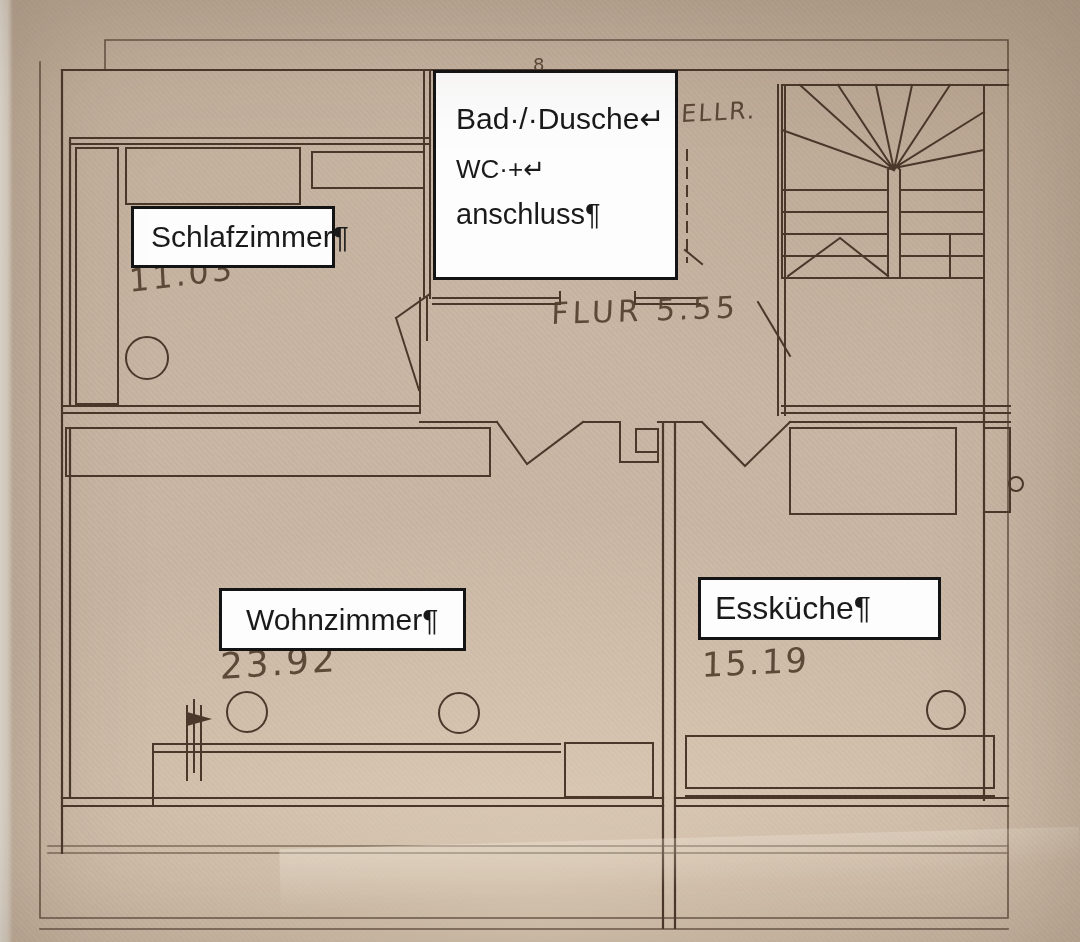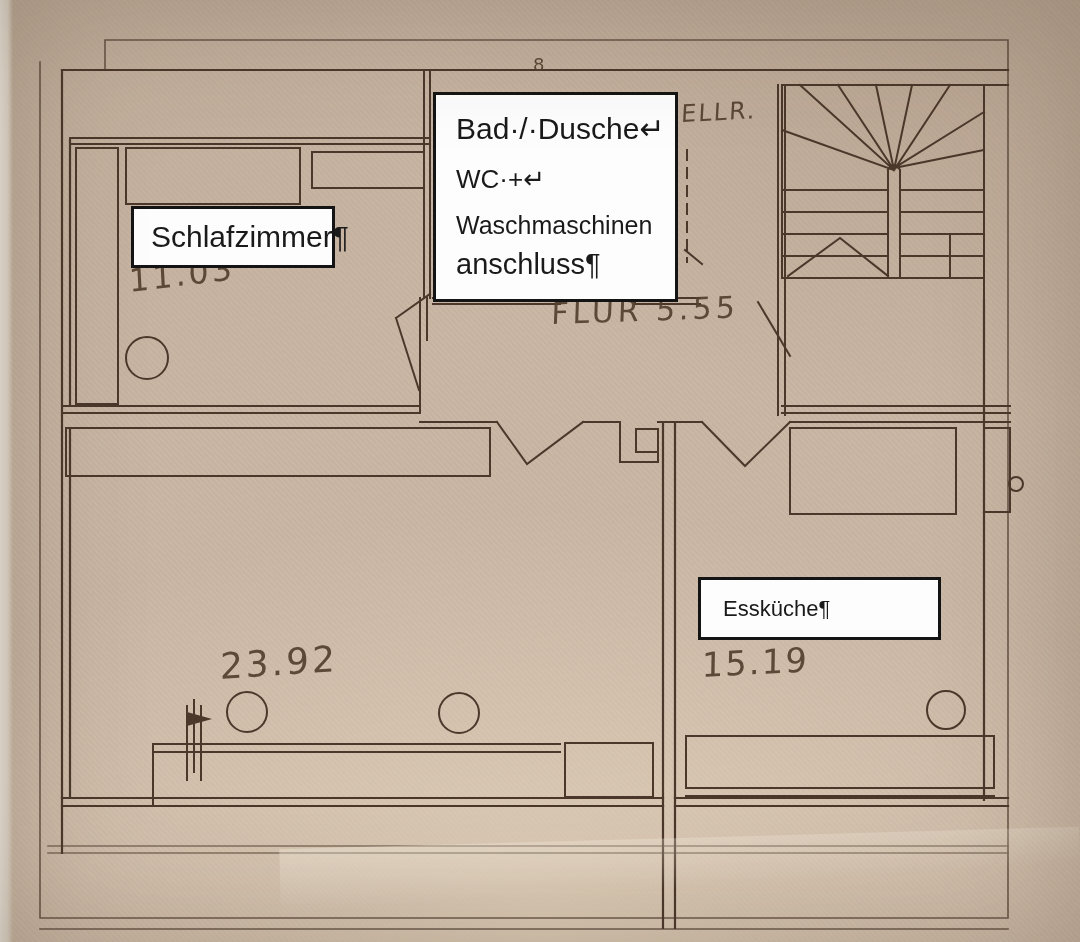--- a/index.html
+++ b/index.html
@@ -127,27 +127,29 @@
   <div class="hand" style="left:128px;top:262px;font-size:32px;letter-spacing:3px;transform:rotate(-7deg) skewX(-4deg);">11.03</div>
   <div class="hand" style="left:220px;top:646px;font-size:36px;letter-spacing:3px;transform:rotate(-4deg) skewX(-4deg);">23.92</div>
   <div class="hand" style="left:702px;top:645px;font-size:34px;letter-spacing:2px;transform:rotate(-3deg) skewX(-4deg);">15.19</div>
   <div class="hand" style="left:682px;top:100px;font-size:24px;letter-spacing:2px;transform:rotate(-3deg) skewX(-6deg);">ELLR.</div>
   <div class="hand" style="left:533px;top:54px;font-size:18px;">8</div>
 
   <div class="label-box label-single" style="left:131px;top:206px;width:204px;height:62px;padding-left:17px;font-size:30px;">
     <span>Schlafzimmer¶</span>
   </div>
 
-  <div class="label-box" style="left:433px;top:70px;width:245px;height:210px;padding:10px 0 0 20px;margin-top:22px;">
+  <div class="label-box" style="left:433px;top:70px;width:245px;height:210px;padding:22px 0 0 20px;">
     <div style="font-size:30px;line-height:48px;">Bad·/·Dusche↵</div>
     <div style="font-size:26px;line-height:52px;">WC·+↵</div>
-    <div style="font-size:25px;line-height:40px;">Waschmaschinen</div>
     <div style="font-size:29px;line-height:38px;">anschluss¶</div>
   </div>
 
+  <div class="label-box label-single" style="left:219px;top:588px;width:247px;height:63px;padding-left:24px;font-size:30px;">
+    <span>Wohnzimmer¶</span>
+  </div>
 
-  <div class="label-box label-single" style="left:698px;top:577px;width:243px;height:63px;padding-left:22px;font-size:22px;">
+  <div class="label-box label-single" style="left:698px;top:577px;width:243px;height:63px;padding-left:14px;font-size:32px;">
     <span>Essküche¶</span>
   </div>
 
   <div class="fold"></div>
   <div class="vignette"></div>
 </div>
 
 </body></html>

